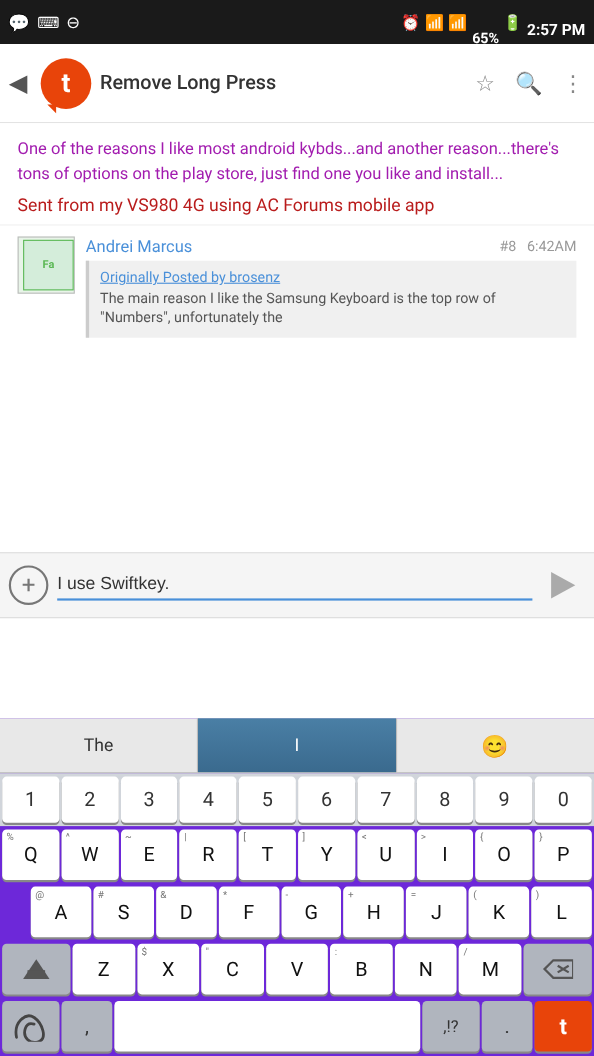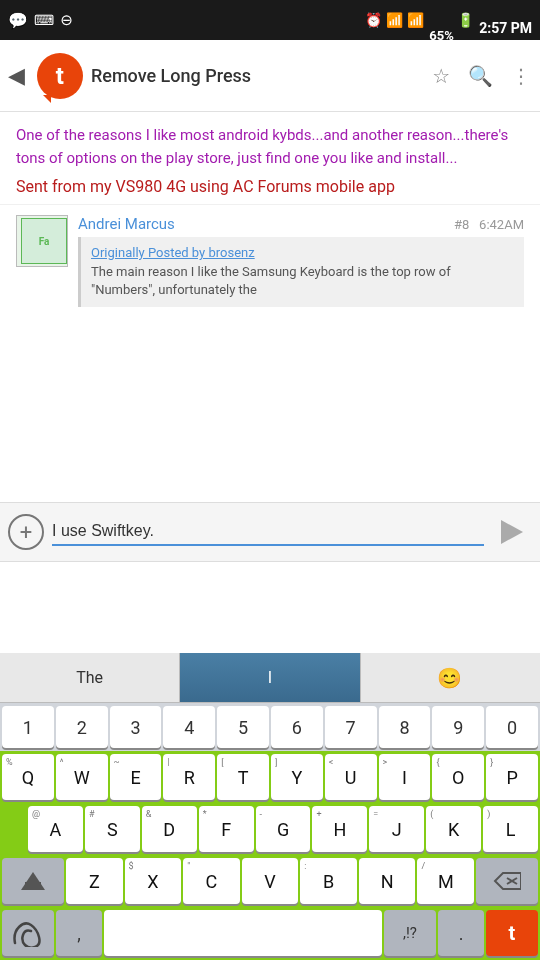--- a/index.html
+++ b/index.html
@@ -149,21 +149,21 @@
     .send-arrow {
       width: 0; height: 0;
       border-top: 12px solid transparent;
       border-bottom: 12px solid transparent;
       border-left: 22px solid #aaa;
     }
 
     
     #keyboard {
       width: 540px;
-      background: #84cc16;
+      background: #6d28d9;
       position: absolute;
       bottom: 0;
     }
 
     
     .suggestion-bar {
       width: 100%;
       height: 50px;
       background: #e8e8e8;
       display: flex;

